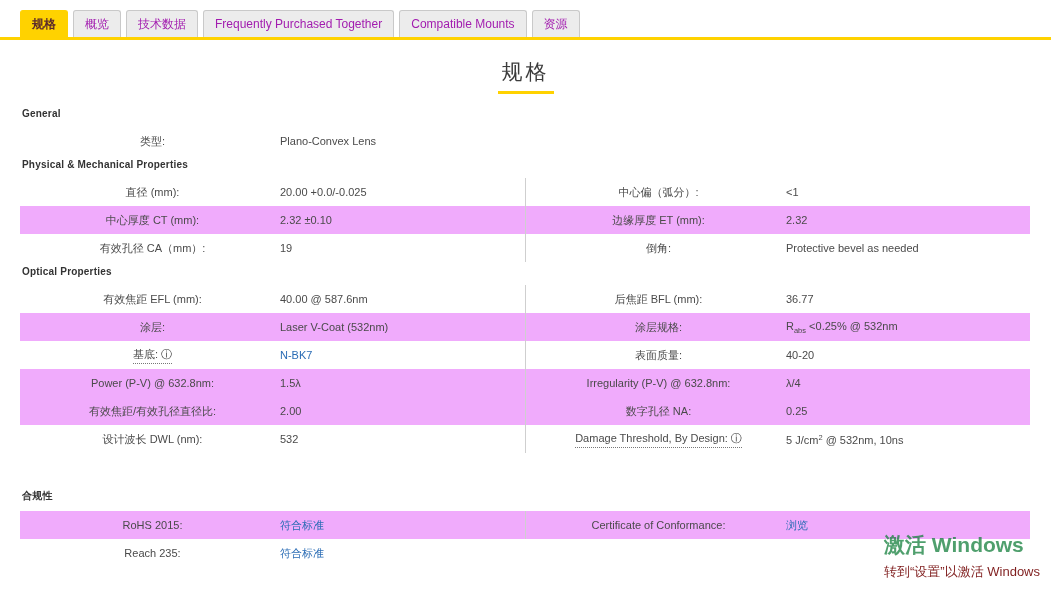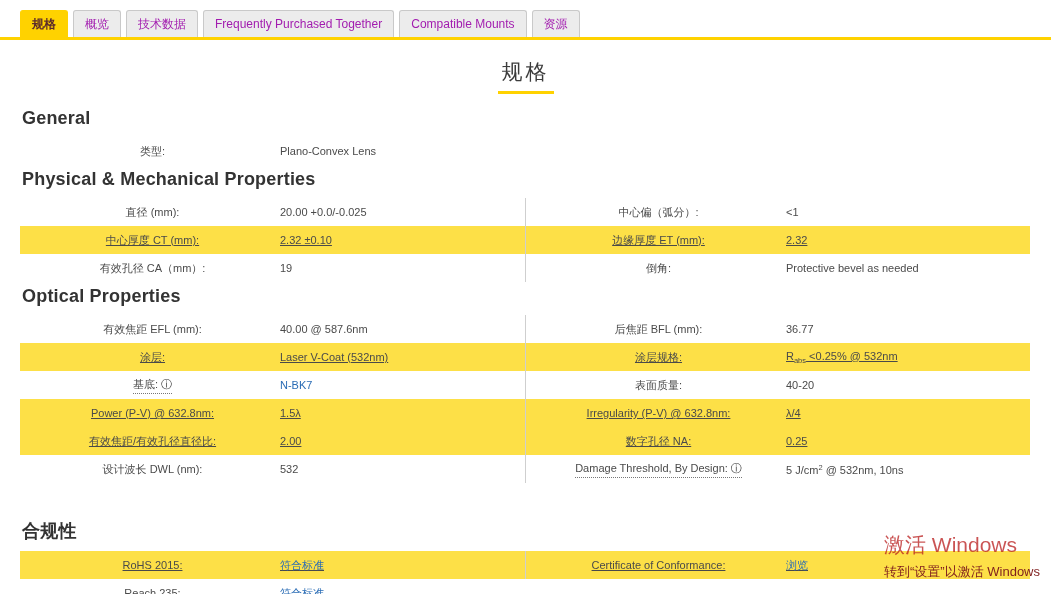--- a/index.html
+++ b/index.html
@@ -20,43 +20,43 @@
     background:#ffd200; border-color:#ffd200; color:#5c2b2b; font-weight:bold;
   }
   .accent-line { height:3px; background:#ffd200; width:1051px; }
   
   .title-wrap { text-align:center; margin-top:18px; }
   .page-title { display:inline-block; font-size:21px; color:#3c3c3c; letter-spacing:3px; }
   .title-underline { width:56px; height:3px; background:#ffd200; margin:5px auto 0 auto; }
   
   .content { padding:0 21px 0 20px; }
   .section-heading {
-    font-size:18px; font-weight:bold; color:#333;
+    font-size:10px; font-weight:bold; color:#333;
     margin:4px 0 8px 2px; letter-spacing:0.2px;
   }
   .section-heading.mt-lg { margin-top:14px; }
   .section-heading.mt-xl { margin-top:36px; }
   .spec-row { display:flex; width:1010px; }
   .cell {
     width:505px; box-sizing:border-box; min-height:28px;
     display:flex; align-items:center; padding-left:13px;
     font-size:11px; color:#4a4a4a; background:transparent;text-align:center;
   }
-  .spec-row.gray .cell.filled { background:#fde047;text-decoration:underline; }
+  .spec-row.gray .cell.filled { background:#f0abfc; }
   .cell.right-cell { border-left:1px solid #cfcfcf; }
   .cell .label { width:247px; flex-shrink:0; padding-right:8px; box-sizing:border-box; }
   .cell .value { white-space:nowrap; }
   .link { color:#2a6cb5; text-decoration:none; cursor:pointer; }
   .dotted { border-bottom:1px dotted #777; padding-bottom:1px; display:inline-block; }
   .info-icon { font-style:normal; margin-left:3px; color:#333; cursor:pointer; }
   sub.sm { font-size:7.5px; vertical-align:-3px; }
   sup.sm { font-size:7.5px; vertical-align:4px; }
   
   .watermark { position:absolute; left:884px; top:531px; pointer-events:none; }
-  .watermark .wm1 { font-size:21px; color:#b91c1c; opacity:0.75; white-space:nowrap; }
+  .watermark .wm1 { font-size:21px; color:#15803d; opacity:0.75; white-space:nowrap;font-weight:bold; }
   .watermark .wm2 { font-size:13px; color:#7f1d1d; white-space:nowrap; margin-top:4px; }
 </style>
 </head>
 <body>
 
 <div class="tabbar">
   <div class="tab active">规格</div>
   <div class="tab">概览</div>
   <div class="tab">技术数据</div>
   <div class="tab">Frequently Purchased Together</div>

